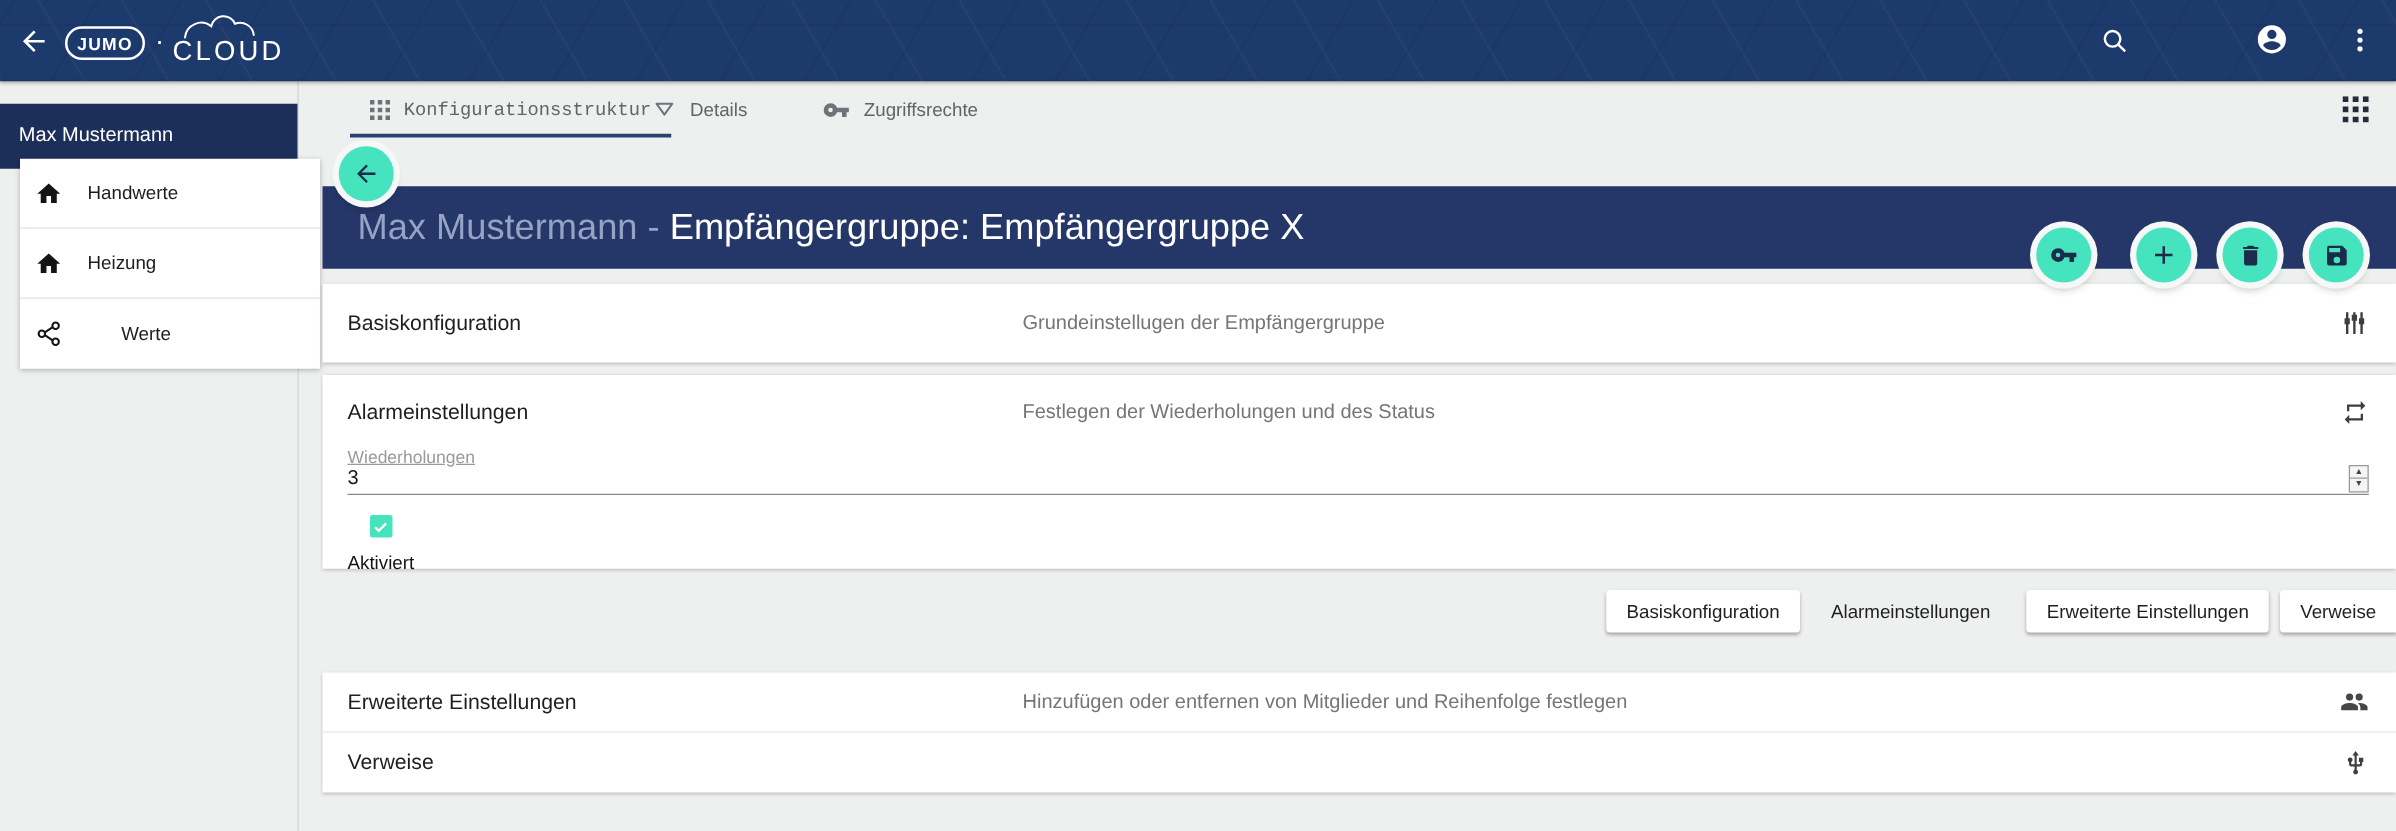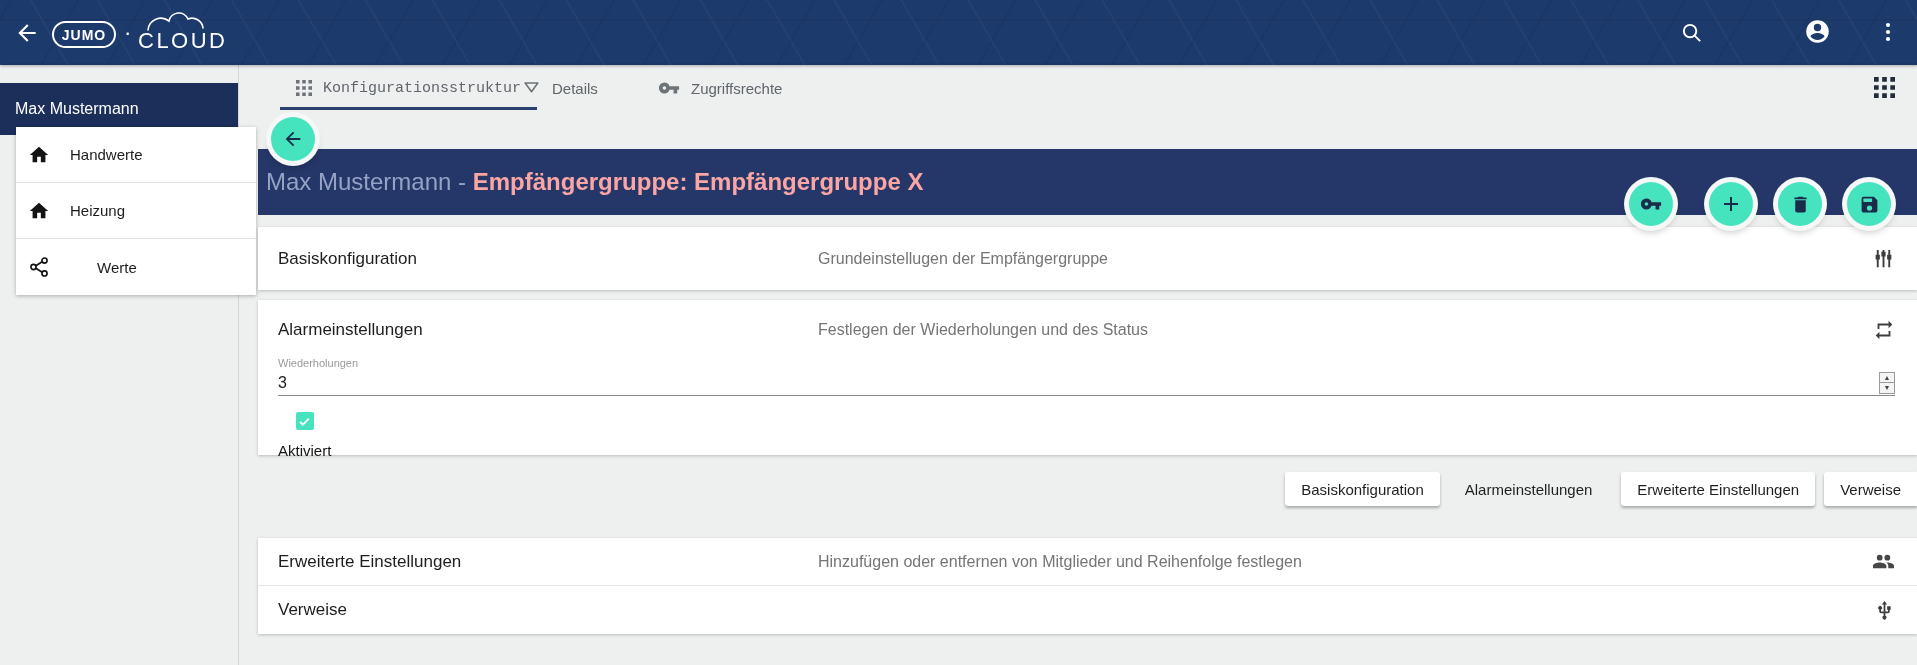--- a/index.html
+++ b/index.html
@@ -50,36 +50,36 @@
     display:flex;align-items:center;justify-content:center;color:#1b2b4a;z-index:8;cursor:pointer;
     box-shadow:0 0 0 5px #f6f7f7,0 5px 8px rgba(0,0,0,.3);}
   .fab-back{left:271px;top:117px;}
   .fab-key{left:1629px;top:182px;}
   .fab-add{left:1709px;top:182px;}
   .fab-del{left:1778px;top:182px;}
   .fab-save{left:1847px;top:182px;}
 
   
   .content-header{position:absolute;left:258px;right:0;top:149px;height:66px;background:#243768;
-    display:flex;align-items:center;padding-left:8px;box-sizing:border-box;font-size:24px;z-index:2;}
+    display:flex;align-items:center;padding-left:28px;box-sizing:border-box;font-size:29px;z-index:2;}
   .title-prefix{color:#95a2c4;font-weight:400;white-space:pre;}
-  .title-main{color:#fca5a5;font-weight:700;}
+  .title-main{color:#ffffff;font-weight:400;}
 
   
   .card{position:absolute;left:258px;right:0;background:#fff;box-shadow:0 1px 3px rgba(0,0,0,.22);z-index:1;}
   .card1{top:227px;height:63px;}
   .card2{top:300px;height:155px;}
   .card3{top:538px;height:96px;}
   .srow{display:flex;align-items:center;cursor:pointer;}
   .srow-title{width:560px;padding-left:20px;font-size:17px;color:#1e1e1e;box-sizing:border-box;flex-shrink:0;}
   .srow-desc{flex:1;font-size:16px;color:#757575;}
   .srow-icon{padding-right:22px;color:#3e3e3e;}
   .card1 .srow{height:63px;}
   .alarm-row{position:absolute;left:0;right:0;top:8px;height:44px;}
-  .field-label{position:absolute;left:20px;top:57px;font-size:11px;color:#9a9a9a;}
+  .field-label{position:absolute;left:20px;top:57px;font-size:14px;color:#9a9a9a;text-decoration:underline;}
   .field-wrap{position:absolute;left:20px;right:22px;top:70px;height:25px;border-bottom:1px solid #8a8a8a;
     display:flex;align-items:center;}
   .field-input{flex:1;border:none;outline:none;font-size:16px;color:#1a1a1a;
     font-family:"Liberation Sans",sans-serif;background:transparent;padding:0;}
   .spinner{width:16px;height:22px;border:1px solid #9a9a9a;box-sizing:border-box;background:#f4f4f4;
     display:flex;flex-direction:column;cursor:pointer;}
   .spin-btn{flex:1;display:flex;align-items:center;justify-content:center;font-size:7px;color:#444;line-height:1;}
   .spin-btn:first-child{border-bottom:1px solid #9a9a9a;}
   .checkbox-row{position:absolute;left:20px;top:112px;display:flex;align-items:center;gap:12px;cursor:pointer;flex-direction:column;}
   .checkbox{width:18px;height:18px;background:#46e3bf;border-radius:2px;display:flex;

